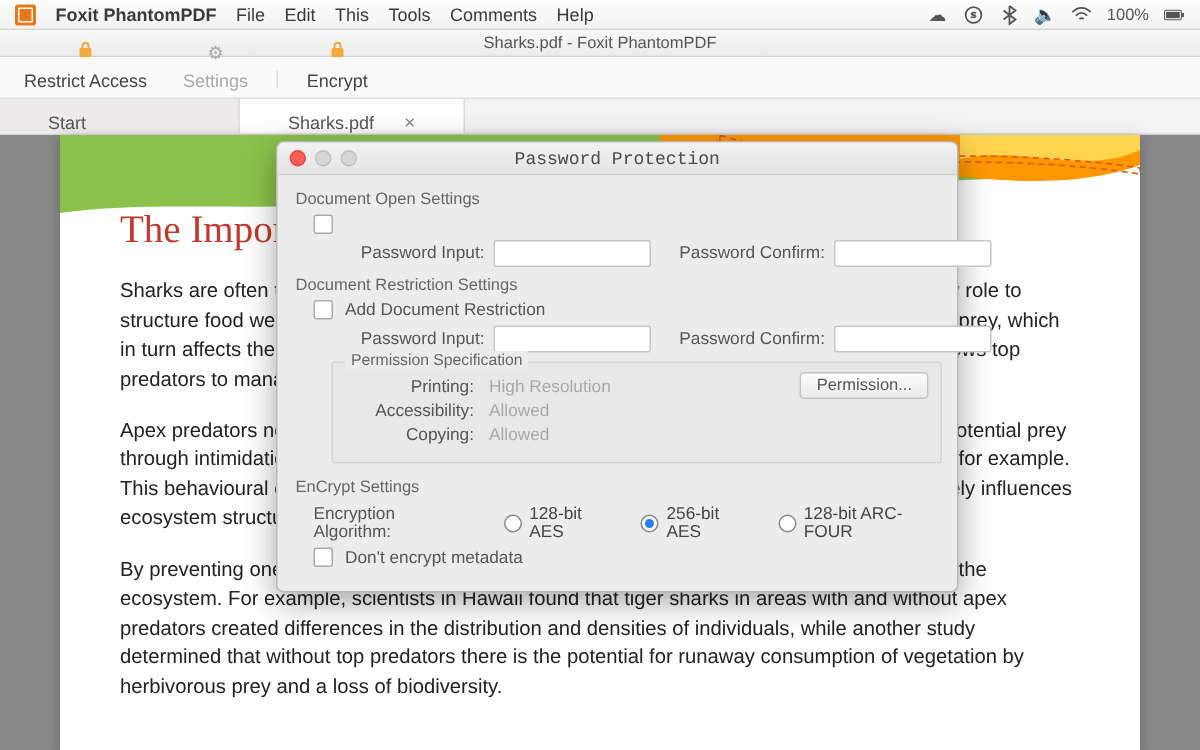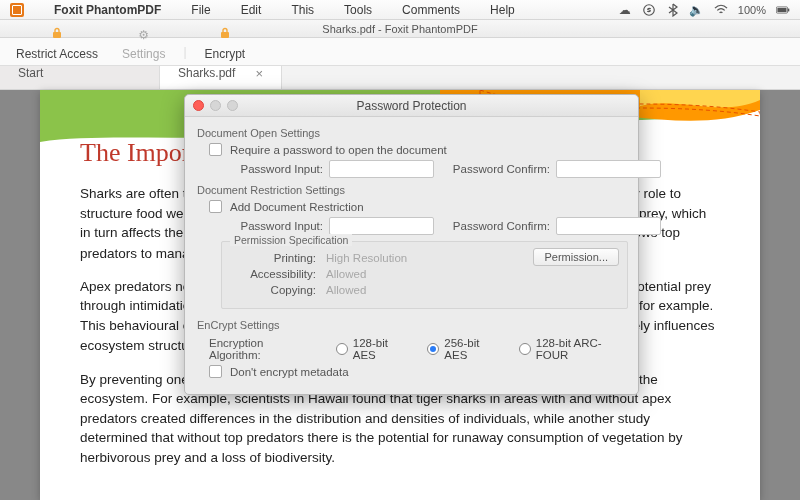--- a/index.html
+++ b/index.html
@@ -1,53 +1,53 @@
 <!DOCTYPE html>
 <html><head>
   <meta charset="utf-8">
   <style>
     * { margin: 0; padding: 0; box-sizing: border-box; font-family: -apple-system, "Helvetica Neue", Arial, sans-serif; }
     body { width: 800px; height: 500px; overflow: hidden; background: #fff; position: relative; font-size: 12px; color: #333; }
 
     
     .mac-menubar { height: 20px; background: linear-gradient(#fdfdfd,#f2f2f2); border-bottom: 1px solid #d6d6d6; display: flex; align-items: center; padding: 0 10px; gap: 14px; font-size: 12px; color: #3a3a3a; }
-    .mac-menubar .left { display: flex; align-items: flex-start; gap: 30px; }
+    .mac-menubar .left { display: flex; align-items: flex-start; gap: 13px; }
     .mac-menubar .right { margin-left: auto; display: flex; align-items: center; gap: 10px; color: #555; }
     .mac-menubar .right .ico { width: 14px; height: 14px; display:inline-flex; align-items:center; justify-content:center; }
     .app-icon { width:14px; height:14px; background:#e77817; display:inline-block; border-radius:2px; position:relative; }
     .app-icon::after{content:"";position:absolute;inset:2px;border:1.5px solid #fff;border-radius:1px;}
 
     .win-title-bar { height: 18px; background: linear-gradient(#f7f7f7,#ececec); border-bottom:1px solid #d6d6d6; display:flex; align-items:center; justify-content:center; font-size:11px; color:#555; }
 
     .toolbar { height: 28px; background:#fafafa; border-bottom:1px solid #dedede; display:flex; align-items:center; gap:12px; padding:0 10px; font-size:12px; color:#444; }
     .toolbar .tbtn { display:flex; align-items:center; gap:5px; padding:2px 6px; border-radius:3px;flex-direction:column; }
     .toolbar .tbtn.disabled { color:#aaa; }
     .toolbar .chev { font-size:9px; color:#888; }
     .lock-ic { width:12px;height:12px; }
     .tabstrip { height: 24px; background:#f3f3f3; border-bottom:1px solid #d6d6d6; display:flex; align-items:stretch; font-size:12px; }
-    .tabstrip .tab { padding:0 18px; display:flex; align-items:flex-start; border-right:1px solid #dcdcdc; background:#f3f3f3; color:#555; gap:20px; position:relative; }
+    .tabstrip .tab { padding:0 32px; display:flex; align-items:flex-end; border-right:1px solid #dcdcdc; background:#f3f3f3; color:#555; gap:20px; position:relative; }
     .tabstrip .tab.start { min-width:160px; background:#eceaea; }
     .tabstrip .tab.active { background:#ffffff; }
     .tabstrip .tab .x { font-size:13px; color:#888; }
 
     .workspace { position:absolute; top:90px; bottom:0; left:0; right:0; background:#888; display:flex; justify-content:center; }
     .page { margin-top:0; width:720px; background:#fff; box-shadow:0 2px 8px rgba(0,0,0,0.25); position:relative; padding:28px 40px 40px 40px; }
     .page .banner { position:absolute; top:0; left:0; right:0; height:55px; overflow:hidden; }
     .page .banner svg { width:100%; height:100%; }
     .page h1 { font-family: Georgia, 'Times New Roman', serif; color:#c0392b; font-size:26px; font-weight:normal; margin-top:20px; margin-bottom:16px; }
     .page p { font-family: Arial, sans-serif; font-size:13.5px; line-height:1.45; color:#222; margin-bottom:14px; }
     .page sup { font-size:9px; }
 
     
     .modal { position:absolute; top:94px; left:184px; width:455px; background:#ececec; border:1px solid #b9b9b9; border-radius:5px; box-shadow:0 6px 22px rgba(0,0,0,0.35); font-size:11.5px; color:#444; }
     .modal-title { height:22px; background:linear-gradient(#f3f3f3,#e3e3e3); border-bottom:1px solid #cfcfcf; border-radius:5px 5px 0 0; display:flex; align-items:center; position:relative; }
     .traffic { position:absolute; left:8px; display:flex; gap:6px; }
     .traffic span{ width:11px;height:11px;border-radius:50%; background:#d6d6d6; border:0.5px solid #c0c0c0;}
     .traffic span.r{ background:#ff5f57; border-color:#e24640;}
-    .modal-title .t { margin:16px auto; font-size:12px; color:#4a4a4a; }
+    .modal-title .t { margin:16px auto; font-size:12px; color:#4a4a4a;font-family:Liberation Mono, monospace; }
 
     .modal-body { padding:4px 10px 12px 10px; }
     .section-label { font-size:11px; color:#666; margin:6px 0 4px 2px; }
     .row { display:flex; align-items:center; gap:8px; margin:4px 0 4px 14px; }
     .row.indent2 { margin-left:28px; }
     .chk { width:13px; height:13px; border:1px solid #aaa; background:#fff; border-radius:2px; flex:none; }
     .radio { width:12px;height:12px;border:1px solid #888;border-radius:50%;background:#fff;display:inline-flex;align-items:center;justify-content:center; flex:none;}
     .radio.checked::after{content:"";width:6px;height:6px;border-radius:50%;background:#2a7cf6;}
     .lbl { color:#555; }
     .flabel { width:100px; text-align:right; color:#555; }
@@ -173,21 +173,20 @@
       <span></span>
       <span></span>
     </div>
     <span class="t">Password Protection</span>
   </div>
   <div class="modal-body">
 
     <div class="section-label">Document Open Settings</div>
     <div class="row">
       <span class="chk"></span>
-      <span class="lbl">Require a password to open the document</span>
     </div>
     <div class="row indent2">
       <div class="pair">
         <span class="flabel">Password Input:</span>
         <input class="tinput w" style="">
       </div>
       <div class="pair" style="margin-left:8px;">
         <span class="flabel">Password Confirm:</span>
         <input class="tinput w" style="">
       </div>

